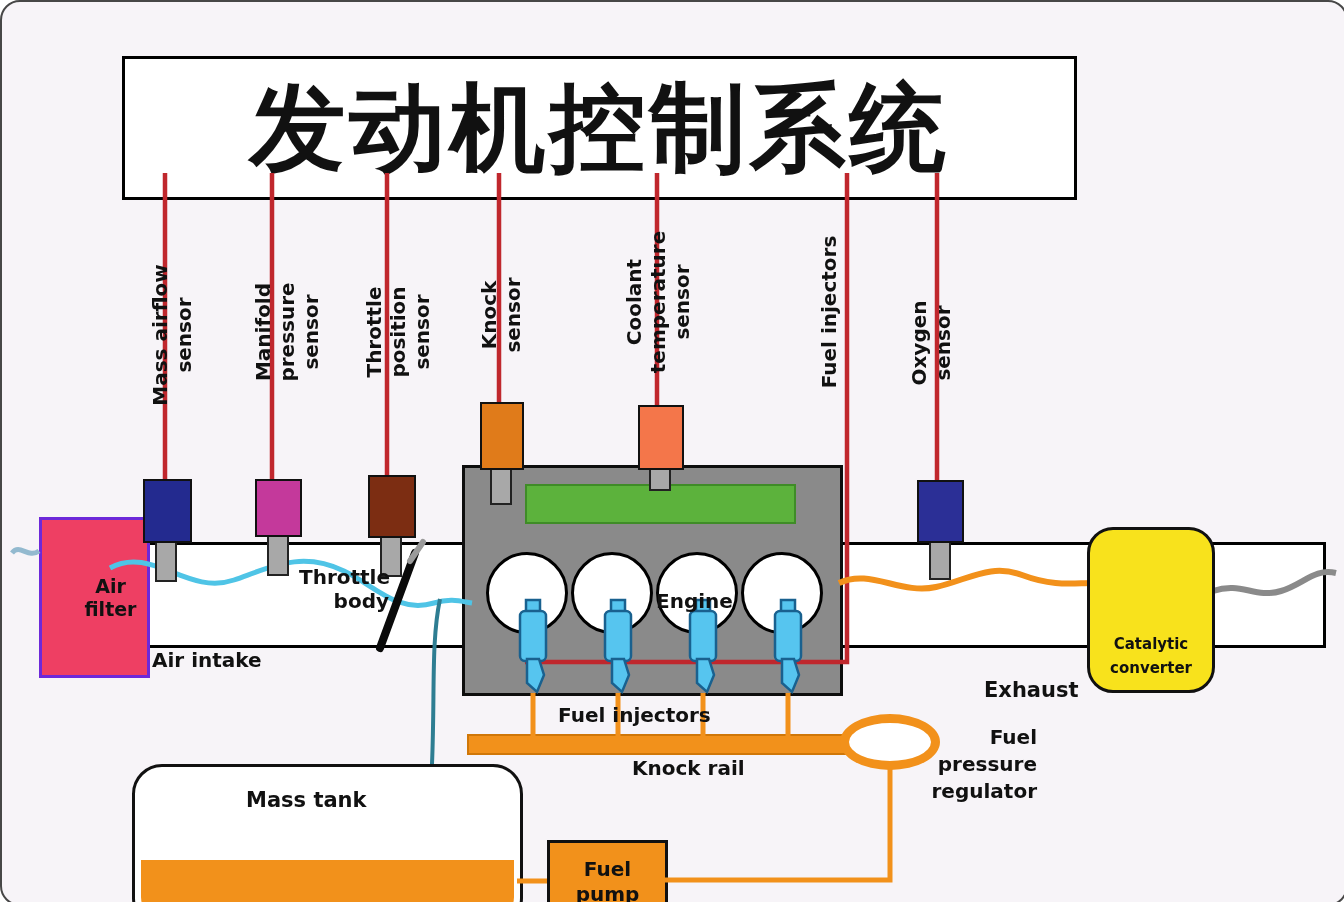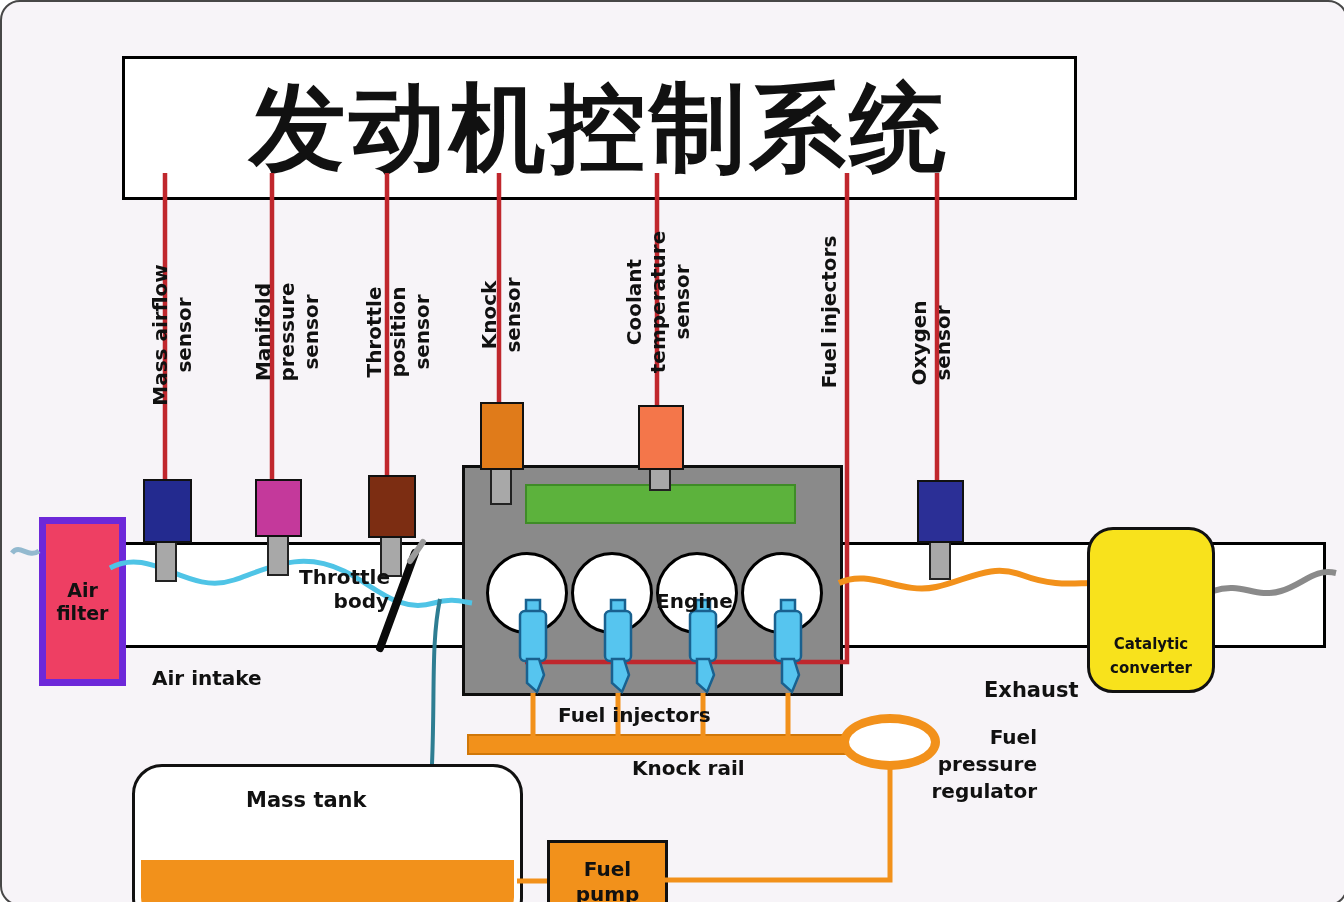--- a/index.html
+++ b/index.html
@@ -16,23 +16,23 @@
   .title-text{font-size:96px;font-weight:900;letter-spacing:4px;line-height:1;white-space:nowrap;}
   .pipe{background:#ffffff;border:3px solid #000;z-index:1;}
   .pipe-left{left:108px;top:540px;width:354px;height:100px;}
   .pipe-right{left:834px;top:540px;width:484px;height:100px;}
   .engine{left:460px;top:463px;width:375px;height:225px;background:#8a8a8a;border:3px solid #0d0d0d;z-index:2;}
   .valve-cover{left:523px;top:482px;width:267px;height:36px;background:#5cb23c;border:2px solid #3f8c27;z-index:2;}
   .cyl{width:76px;height:76px;border-radius:50%;background:#ffffff;border:3px solid #000;z-index:2;}
   .stem{background:#a8a8a8;border:2px solid #222;z-index:4;}
   .block{border:2px solid #111;z-index:4;}
   .air-filter{
-    left:37px;top:515px;width:73px;height:155px;background:#ee3f63;border:7px solid #6d28d9;z-index:2;
+    left:37px;top:515px;width:73px;height:155px;background:#ee3f63;border:3px solid #6d28d9;z-index:2;
     display:flex;align-items:center;justify-content:center;text-align:center;
-    font-weight:bold;font-size:19px;line-height:23px;white-space:pre;
+    font-weight:bold;font-size:19px;line-height:23px;white-space:pre;padding-left:32px;
   }
   .cat{
     left:1085px;top:525px;width:128px;height:166px;background:#f8e21c;border:3px solid #111;
     border-radius:26px;z-index:4;display:flex;flex-direction:column;justify-content:flex-end;
     align-items:center;padding-bottom:10px;box-sizing:border-box;
     font-weight:bold;font-size:15px;line-height:24px;text-align:center;white-space:pre;
   }
   .tank{left:130px;top:762px;width:385px;height:158px;background:#ffffff;border:3px solid #111;border-radius:30px;z-index:2;}
   .tank-fuel{position:absolute;left:6px;right:6px;top:93px;bottom:6px;background:#f2911b;border-radius:0 0 22px 22px;}
   .pump{
@@ -138,21 +138,21 @@
   <div class="abs cat">Catalytic
 converter</div>
   <div class="abs tank">
     <div class="tank-fuel"></div>
   </div>
   <div class="abs pump">Fuel
 pump</div>
   <div class="abs rail"></div>
   <div class="abs regulator"></div>
 
-  <div class="abs hlabel" style="left:150px;top:664px;">Air intake</div>
+  <div class="abs hlabel" style="left:150px;top:646px;">Air intake</div>
   <div class="abs hlabel hlabel-center" style="left:297px;top:563px;width:90px;">Throttle
 body</div>
   <div class="abs hlabel" style="left:654px;top:567px;margin-top:20px;">Engine</div>
   <div class="abs hlabel" style="left:982px;top:636px;font-size:21px;margin-top:40px;">Exhaust</div>
   <div class="abs hlabel" style="left:556px;top:701px;">Fuel injectors</div>
   <div class="abs hlabel" style="left:630px;top:754px;">Knock rail</div>
   <div class="abs hlabel" style="left:244px;top:786px;font-size:21px;">Mass tank</div>
   <div class="abs hlabel hlabel-center" style="left:905px;top:722px;width:130px;line-height:27px;">Fuel
 pressure
 regulator</div>

